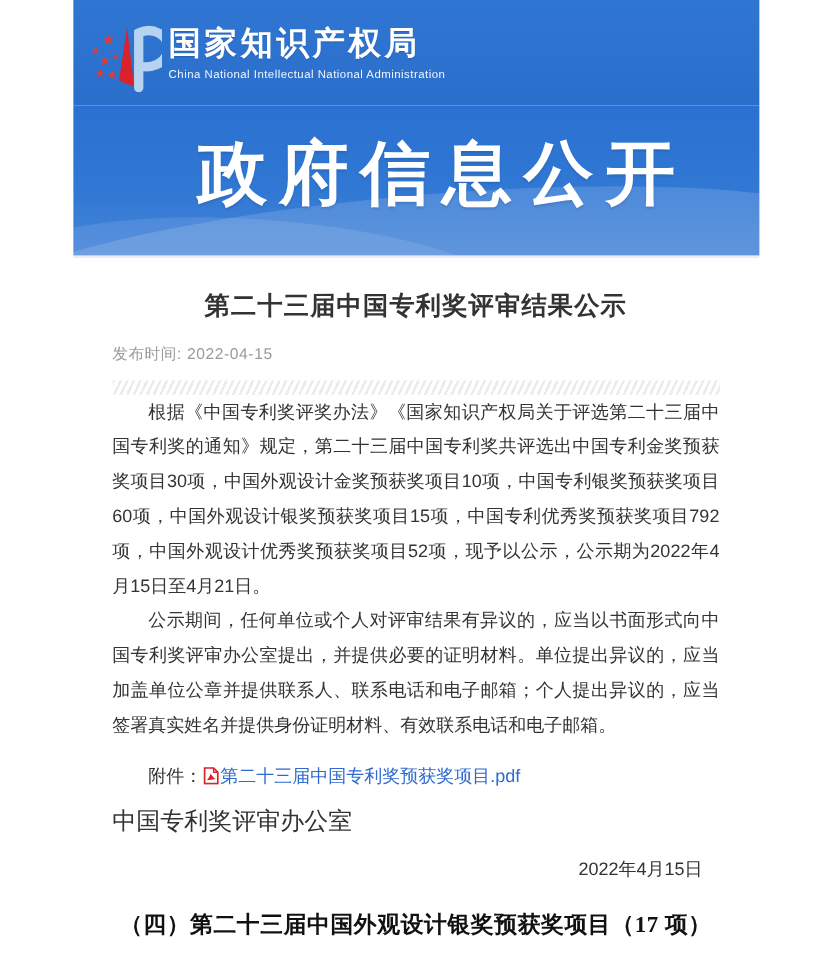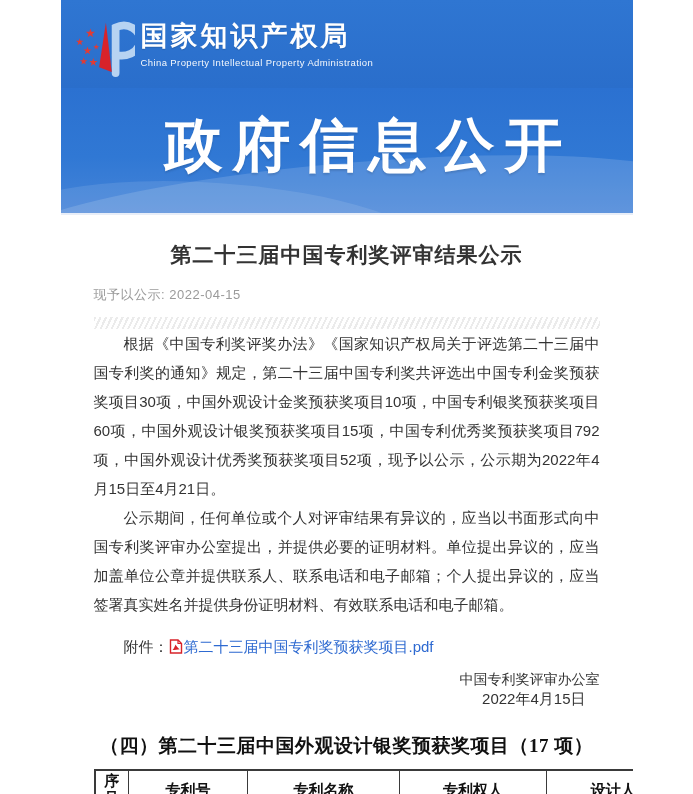--- a/index.html
+++ b/index.html
@@ -73,22 +73,22 @@
   .body-para {
     font-size: 15px; line-height: 29px;
     text-indent: 2em; text-align: justify; color: #333333;
   }
   .attachment-line {
     margin-top: 19px; font-size: 15px; text-indent: 2em; color: #333333;
     display: block;
   }
   .pdf-icon { display: inline-block; width: 14px; height: 15px; vertical-align: -2px; margin-right: 1px; }
   .attachment-link { color: #2e6ad1; text-decoration: none; cursor: pointer; }
-  .sig-office { margin-top: 14px; text-align: right; font-size: 14px; padding-right: 0px; }
-  .sig-date   { margin-top: 1px; text-align: right; font-size: 15px; padding-right: 14px; }
+  .sig-office { margin-top: 14px; text-align: left; font-size: 20px; padding-right: 0px; }
+  .sig-date   { margin-top: 17px; text-align: right; font-size: 15px; padding-right: 14px; }
 
   
   .section-heading {
     margin-top: 24px; text-align: center;
     font-family: "Liberation Serif", "DejaVu Serif", serif;
     font-weight: bold; font-size: 19px; color: #111111; letter-spacing: 0.5px;
   }
   table.award-table {
     border-collapse: collapse; margin: 10px auto 0; table-layout: fixed;
     width: 586px; font-family: "Liberation Serif", "DejaVu Serif", serif;
@@ -125,35 +125,35 @@
 
         <use href="#star" transform="translate(20,22) scale(5)"></use>
         <use href="#star" transform="translate(9,31) scale(4)"></use>
         <use href="#star" transform="translate(17,40) scale(4.5)"></use>
         <use href="#star" transform="translate(26,36) scale(3.2)"></use>
         <use href="#star" transform="translate(13,51) scale(4)"></use>
         <use href="#star" transform="translate(23,52) scale(4.5)"></use>
       </svg>
       <div class="org-text">
         <div class="org-cn">国家知识产权局</div>
-        <div class="org-en">China Property Intellectual Property Administration</div>
+        <div class="org-en">China National Intellectual National Administration</div>
       </div>
     </div>
   </div>
 
   <div class="banner">
     <div class="banner-title">政府信息公开</div>
   </div>
 
   <div class="content">
 
     <h1 class="article-title">第二十三届中国专利奖评审结果公示</h1>
 
     <div class="publish-line">
-      <span>现予以公示:</span>
+      <span>发布时间:</span>
       <span>2022-04-15</span>
     </div>
 
     <div class="hatch-divider"></div>
 
     <p class="body-para">根据《中国专利奖评奖办法》《国家知识产权局关于评选第二十三届中国专利奖的通知》规定，第二十三届中国专利奖共评选出中国专利金奖预获奖项目30项，中国外观设计金奖预获奖项目10项，中国专利银奖预获奖项目60项，中国外观设计银奖预获奖项目15项，中国专利优秀奖预获奖项目792项，中国外观设计优秀奖预获奖项目52项，现予以公示，公示期为2022年4月15日至4月21日。</p>
 
     <p class="body-para">公示期间，任何单位或个人对评审结果有异议的，应当以书面形式向中国专利奖评审办公室提出，并提供必要的证明材料。单位提出异议的，应当加盖单位公章并提供联系人、联系电话和电子邮箱；个人提出异议的，应当签署真实姓名并提供身份证明材料、有效联系电话和电子邮箱。</p>
 
     <div class="attachment-line">

